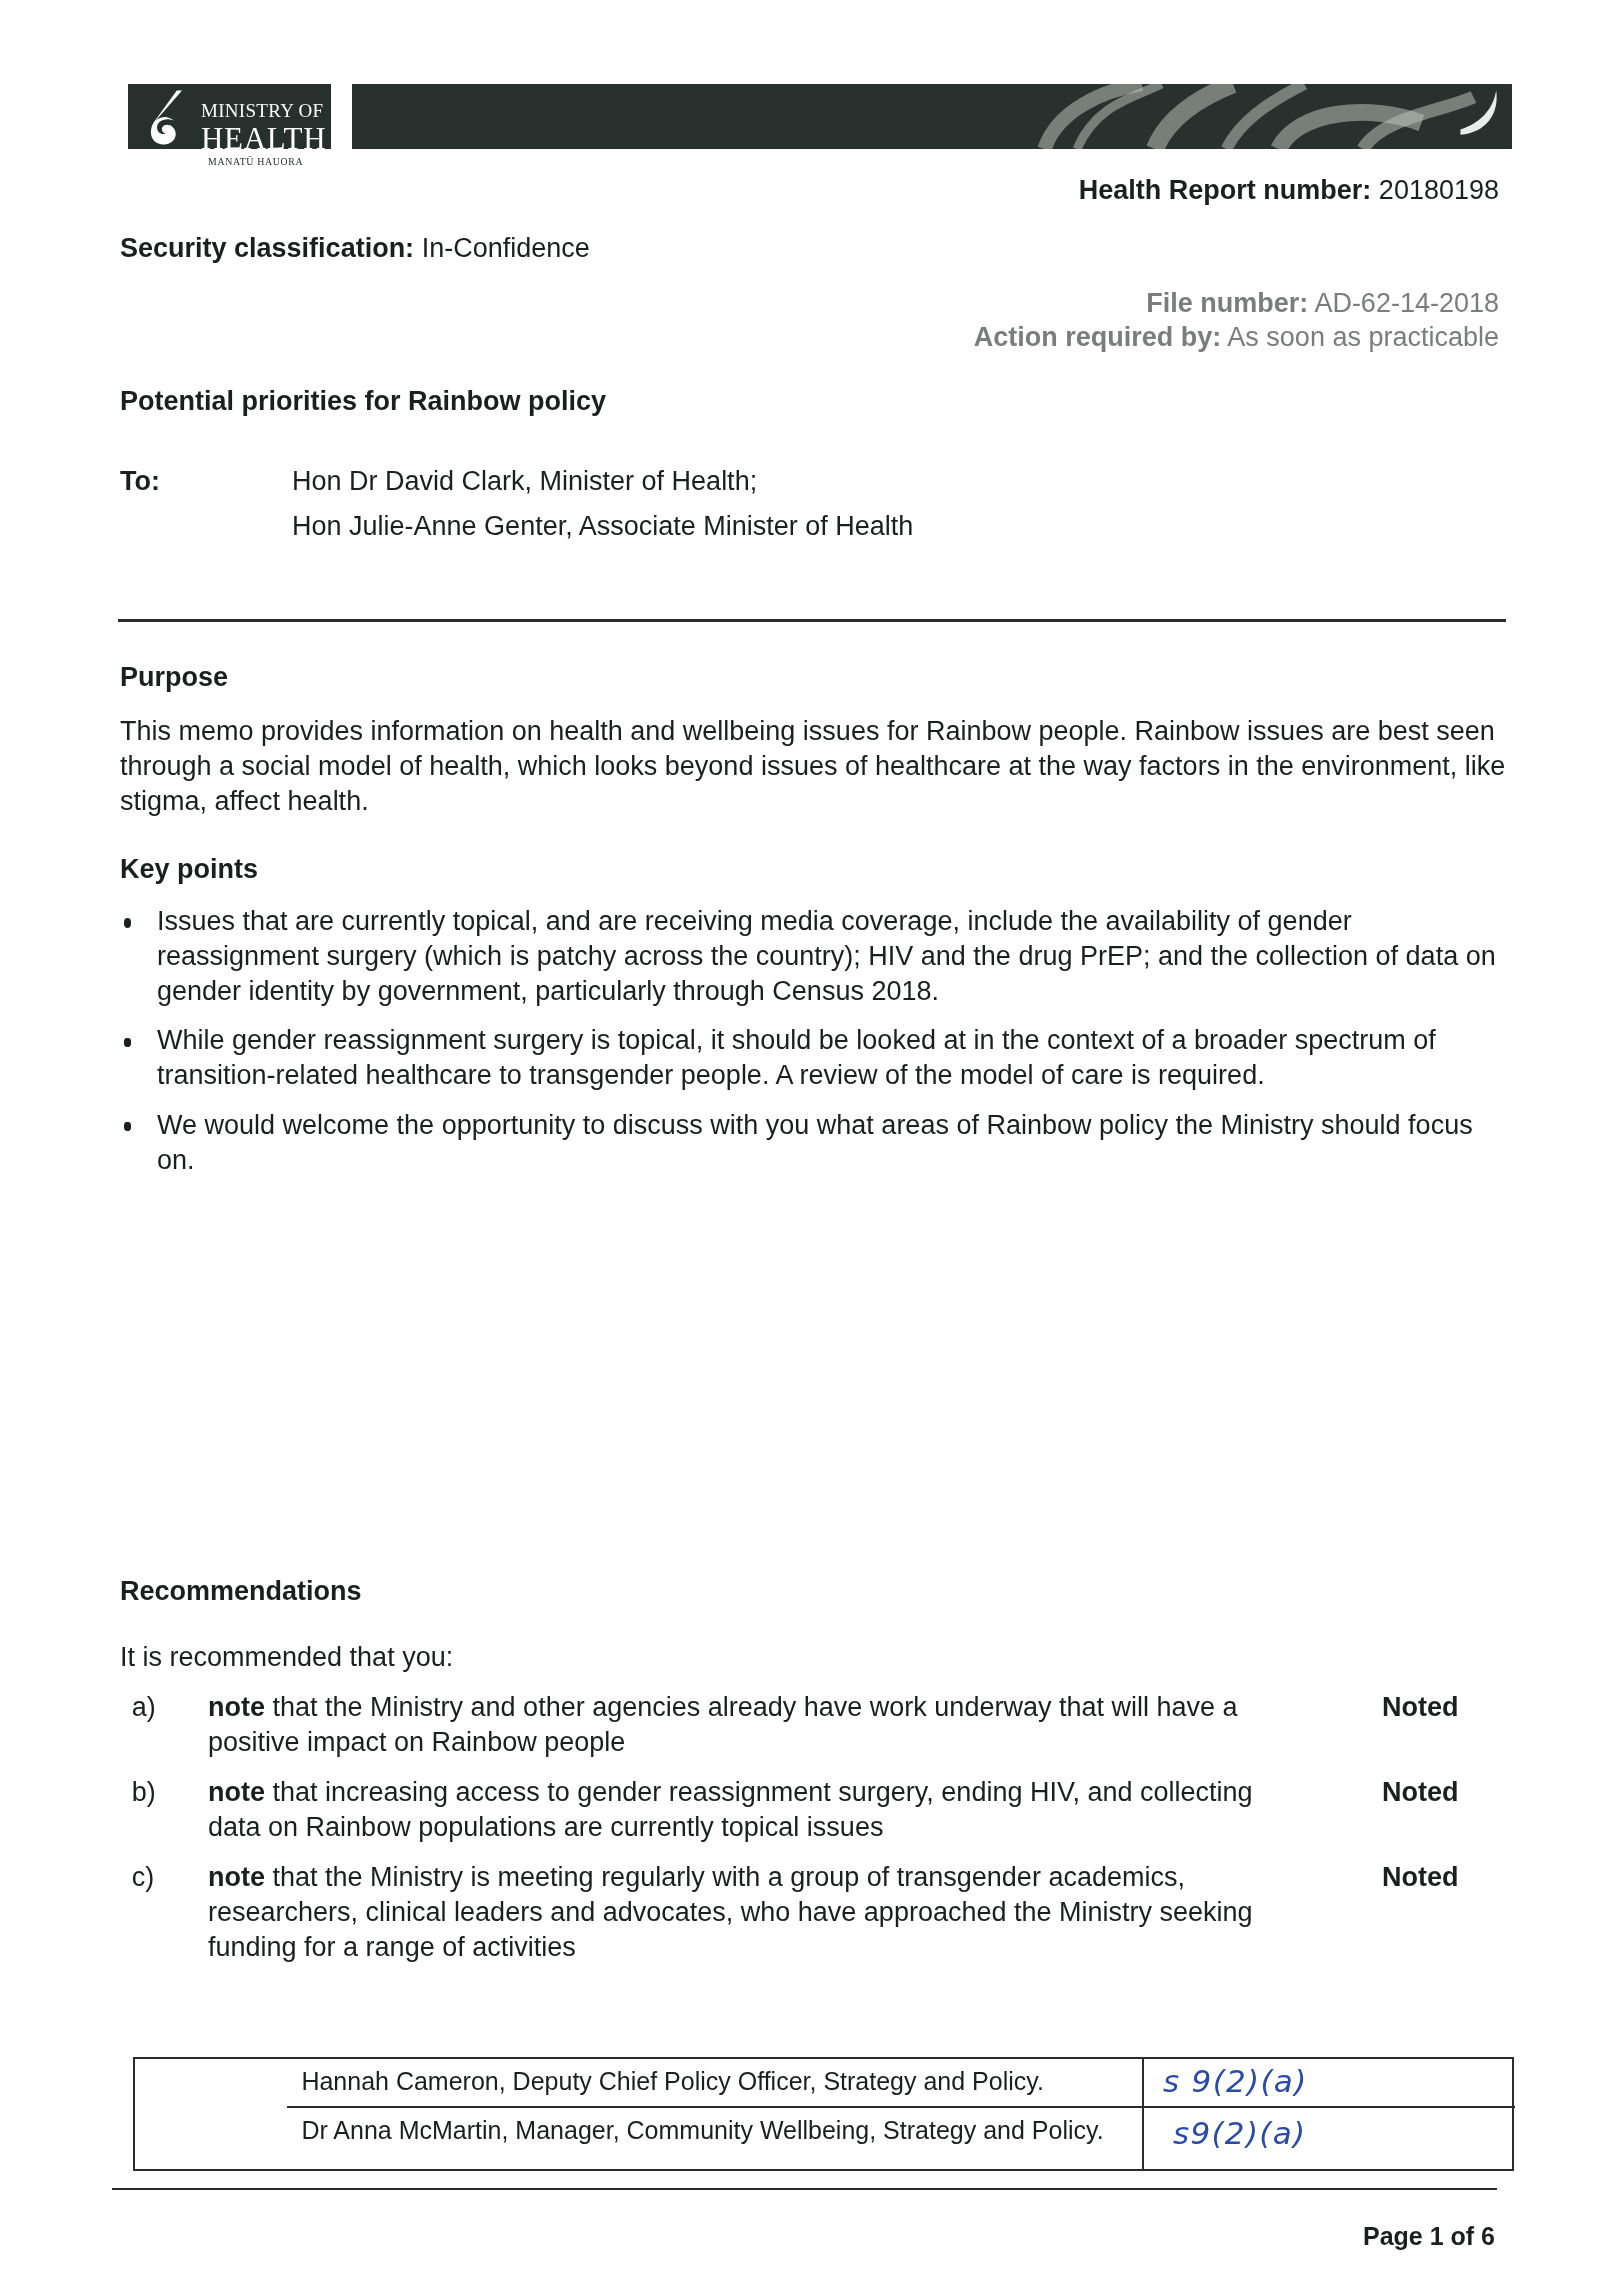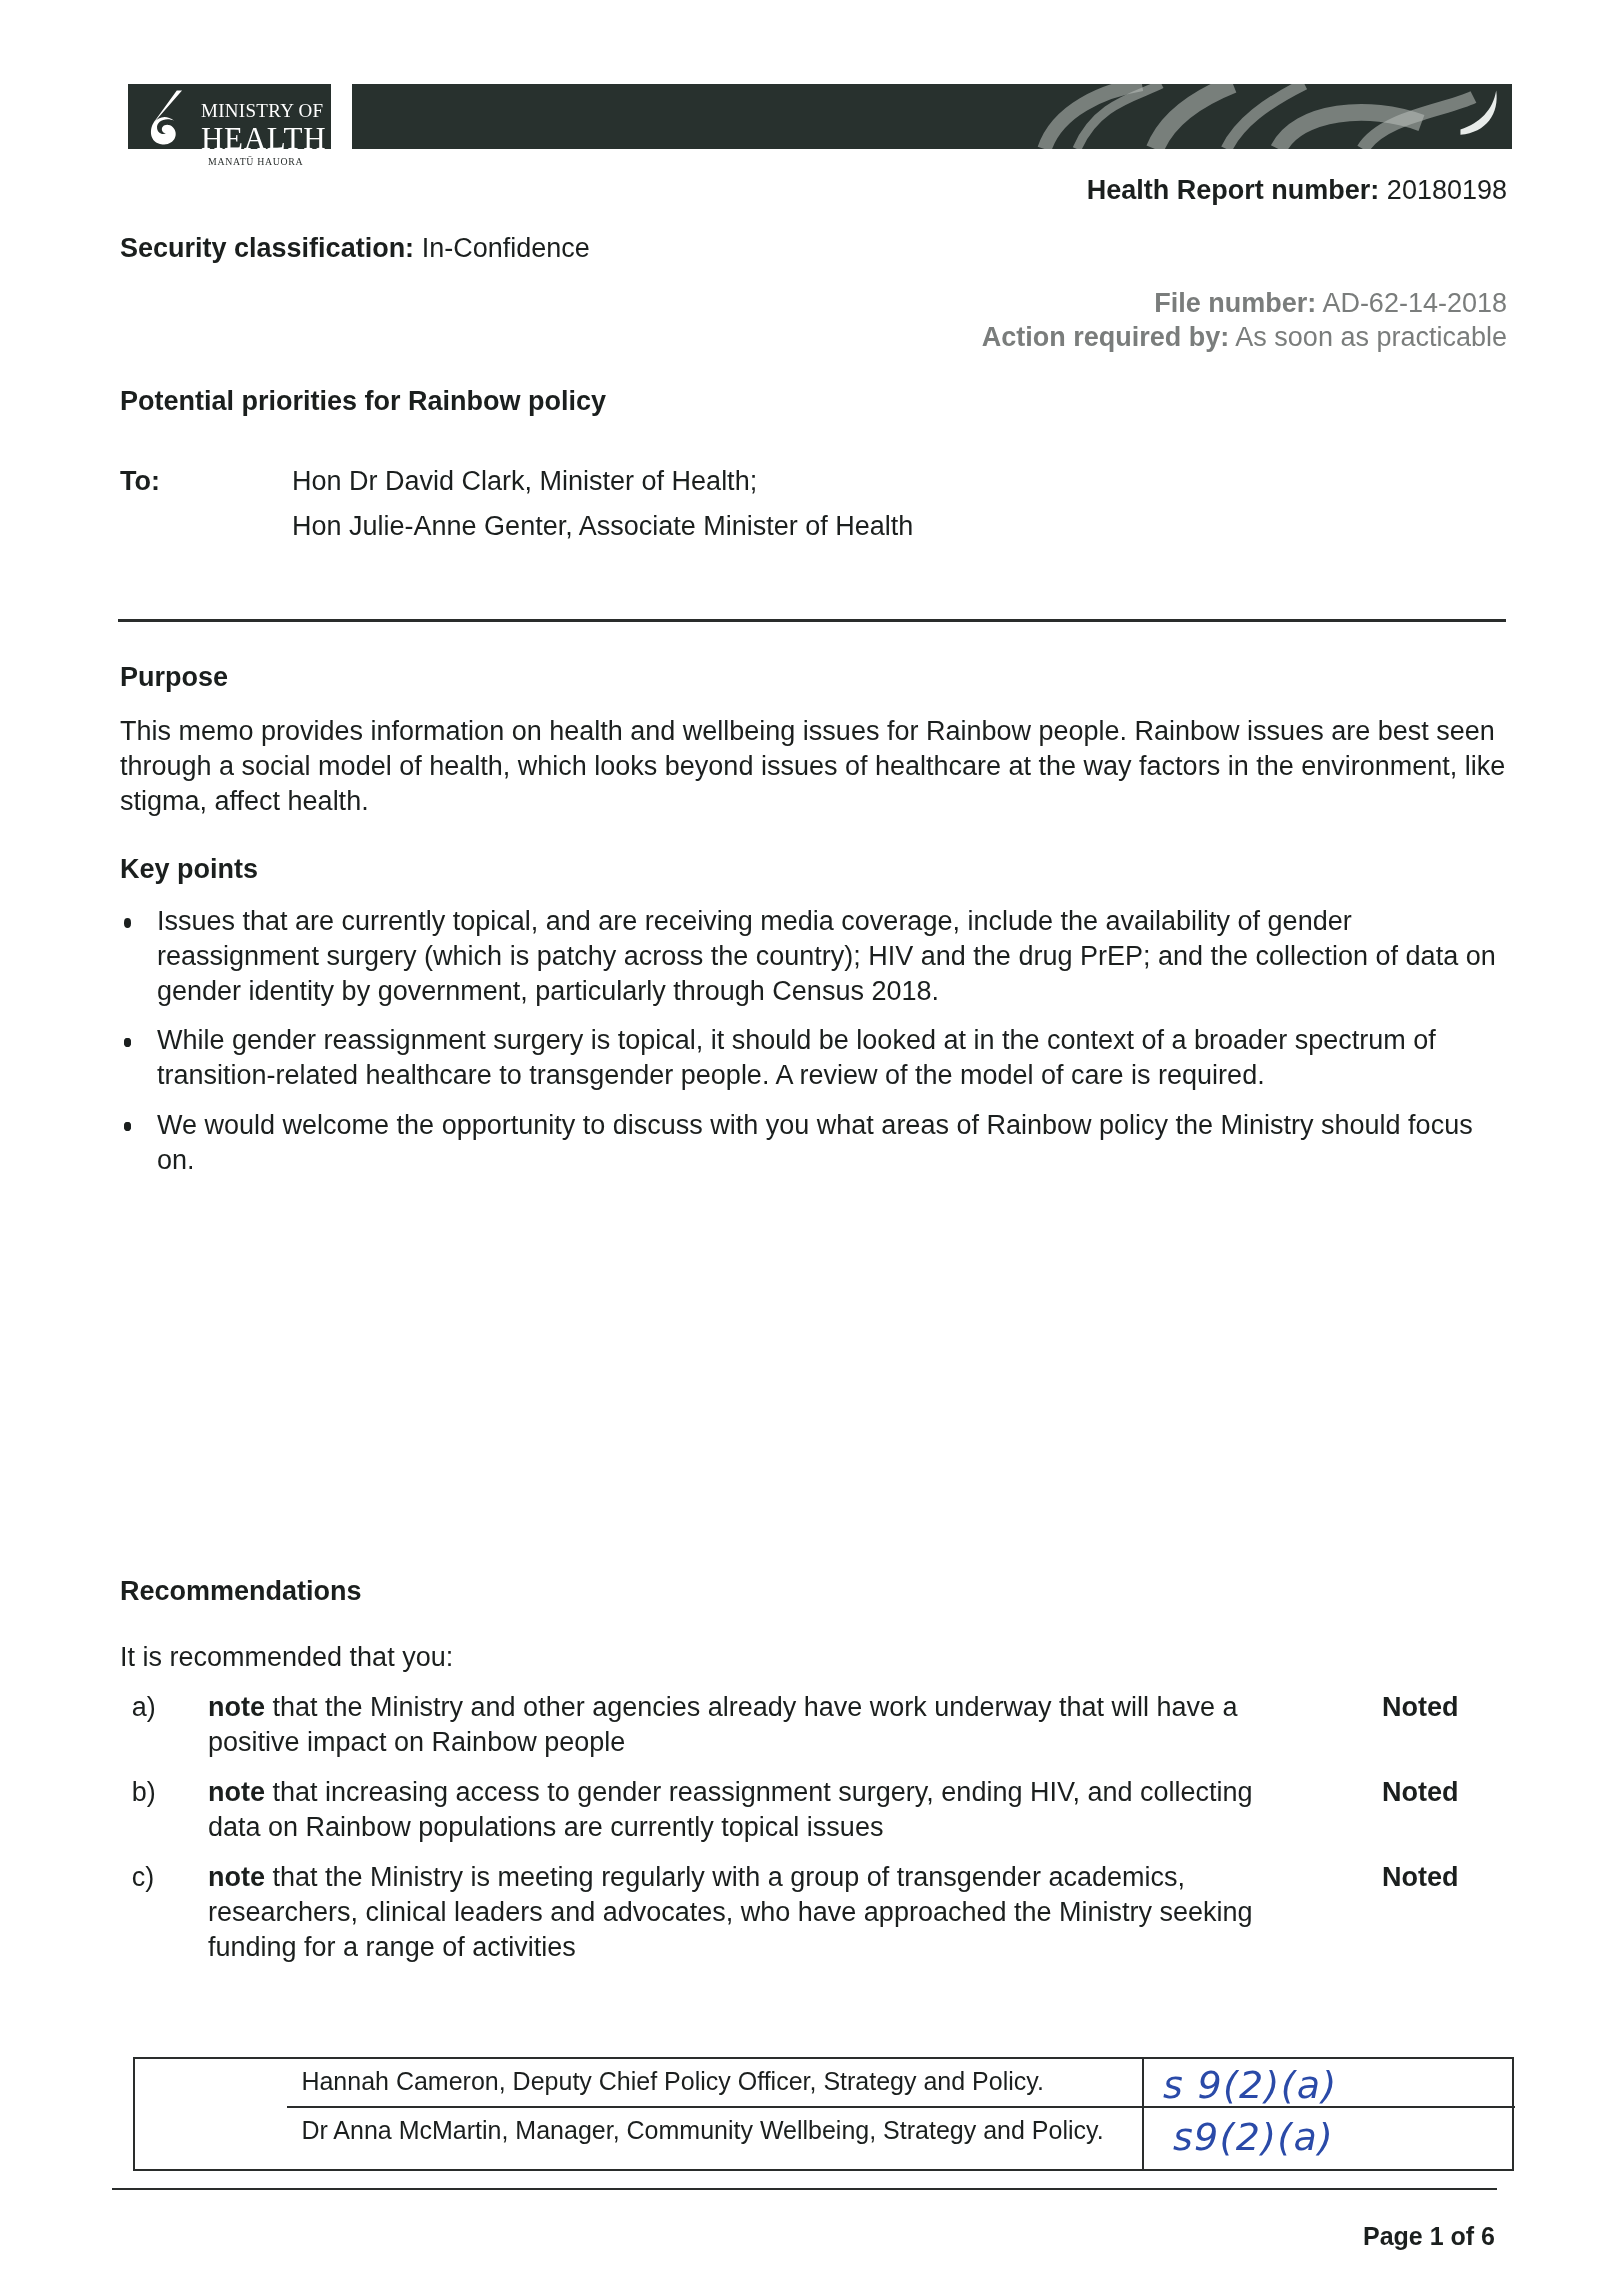--- a/index.html
+++ b/index.html
@@ -9,21 +9,21 @@
   .logo-box { position: absolute; left: 128px; top: 84px; width: 203px; height: 65px; background: #27302d; }
   .logo-mark { position: absolute; left: 7.8px; top: 3.9px; width: 58px; height: 59px; }
   .logo-text { position: absolute; left: 73px; top: 17px; color: #ffffff; font-family: Liberation Serif, serif; line-height: 1; }
   .logo-line1 { font-size: 19px; letter-spacing: 0.3px; }
   .logo-line2 { font-size: 31px; letter-spacing: 0.7px; margin-top: 2.6px; }
   .logo-sub { position: absolute; left: 208px; top: 156px; font-family: "Liberation Serif", serif; font-size: 9.8px; letter-spacing: 0.7px; color: #2a2f2e; }
   .banner { position: absolute; left: 352px; top: 84px; width: 1160px; height: 65px; background: #28312e; overflow: hidden; }
   .banner svg { position: absolute; left: 0; top: 0; }
 
   
-  .meta-right { position: absolute; right: 116px; text-align: left; font-size: 27px; }
+  .meta-right { position: absolute; right: 124px; text-align: left; font-size: 27px; }
   .report-num { top: 175px; color: #1b1f1e; }
   .file-num { top: 288px; color: #7a7d7c; }
   .action-req { top: 322px; color: #7a7d7c; }
   .security { position: absolute; left: 120px; top: 233px; font-size: 27px; }
   b, .b { font-weight: bold; }
 
   .title { position: absolute; left: 120px; top: 386px; font-size: 27px; font-weight: bold; }
   .to-label { position: absolute; left: 120px; top: 466px; font-size: 27px; font-weight: bold; }
   .to-line { position: absolute; left: 292px; font-size: 27px; }
   .rule { position: absolute; left: 118px; width: 1388px; background: #2a2d2c; }
@@ -41,21 +41,21 @@
   .rec .text { position: absolute; left: 88px; width: 1099px; }
   .rec .status { position: absolute; left: 1262px; top: 0; font-weight: bold; }
 
   
   .contacts { position: absolute; left: 133px; top: 2057px; width: 1381px; height: 114px; border: 2px solid #2a2d2c; box-sizing: border-box; }
   .c-label { position: absolute; left: 0; top: 0; width: 152px; height: 100%; border-right: 2px solid #2a2d2c; box-sizing: border-box; font-size: 25px; padding: 11.8px 0 0 14.4px; }
   .c-row { position: absolute; left: 152px; width: 1228px; }
   .c-row1 { top: 0; height: 47px; border-bottom: 2px solid #2a2d2c; }
   .c-row2 { top: 49px; height: 61px; }
   .c-name { position: absolute; left: 0; top: 0; width: 857px; height: 100%; border-right: 2px solid #2a2d2c; box-sizing: border-box; font-size: 25px; line-height: 29px; padding: 7.8px 14.4px 0 14.4px; }
-  .c-code { position: absolute; left: 876px; top: 3.9px; font-family: "DejaVu Sans", sans-serif; font-size: 38px; color: #2a4aa8; letter-spacing: 1.3px; font-style: italic; }
+  .c-code { position: absolute; left: 876px; top: 3.9px; font-family: "DejaVu Sans", sans-serif; font-size: 31px; color: #2a4aa8; letter-spacing: 1.3px; font-style: italic; }
 
   .footer-rule { position: absolute; left: 112px; top: 2188px; width: 1385px; height: 2px; background: #2a2d2c; }
   .page-num { position: absolute; right: 128px; top: 2222px; font-size: 25px; font-weight: bold; }
 </style>
 </head>
 <body>
 
 <div class="logo-box">
   <svg class="logo-mark" viewBox="0 0 88 90">
     <path d="M62 4 L30 48 C18 62 20 84 40 86 C58 88 66 70 56 60 C48 52 36 58 40 66 C42 70 48 70 48 66 C46 72 34 72 32 62 C30 50 46 44 58 50 C46 40 34 44 28 52 L70 4 Z" fill="#ffffff"></path>

